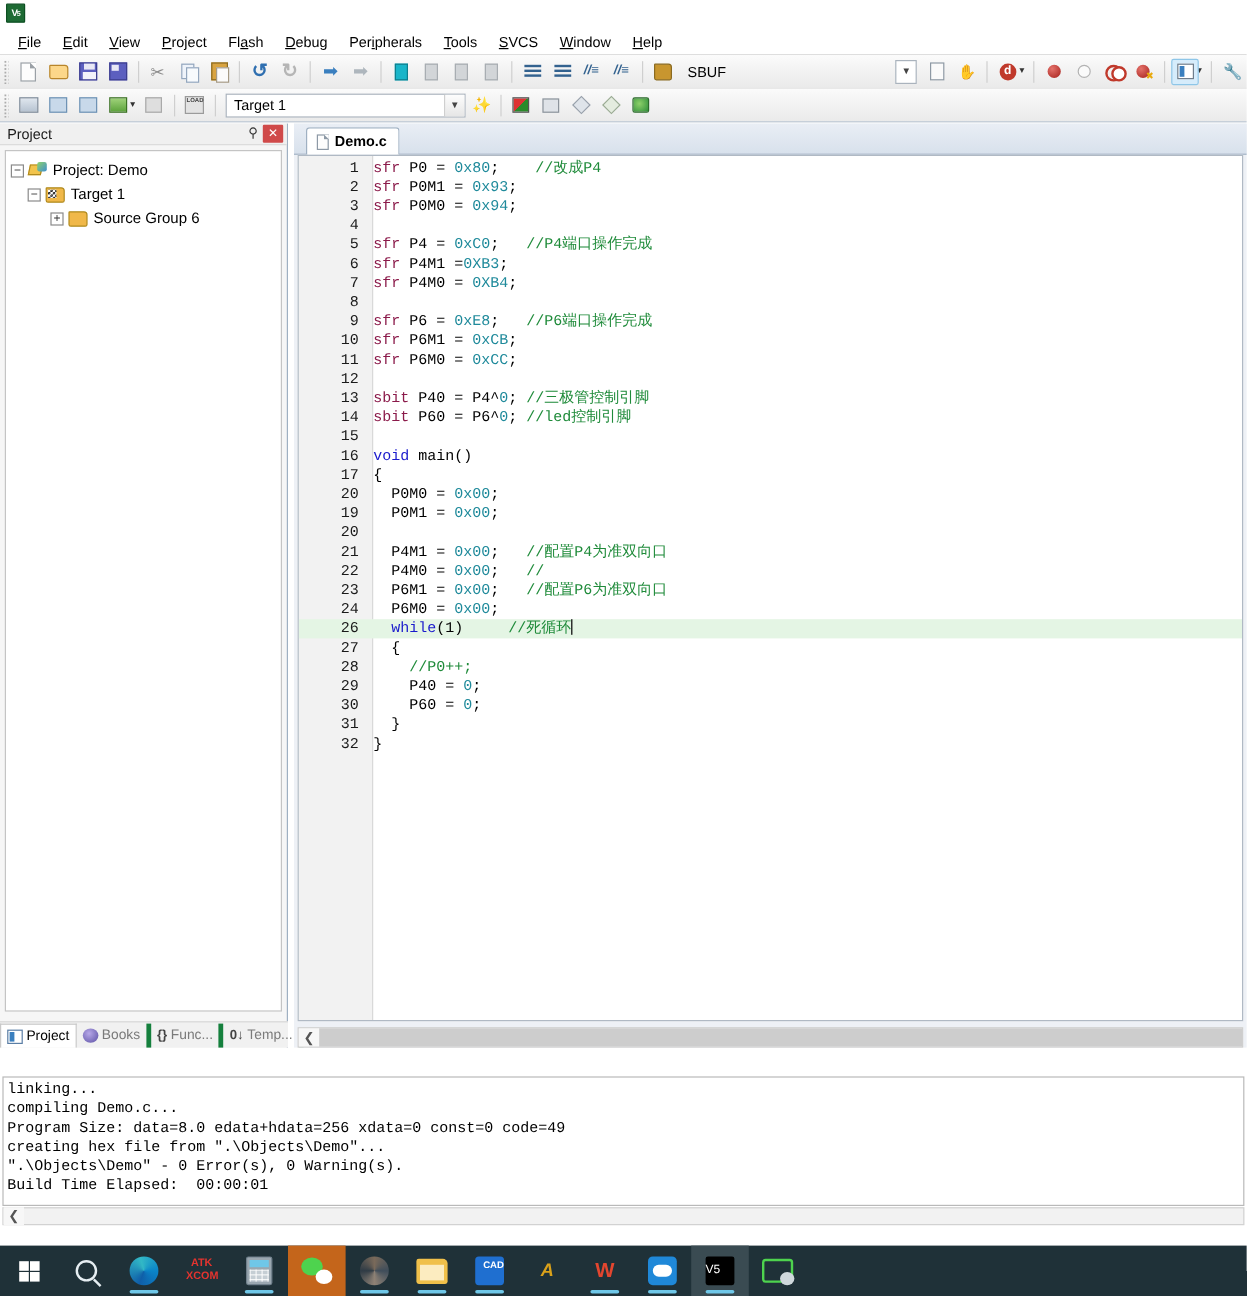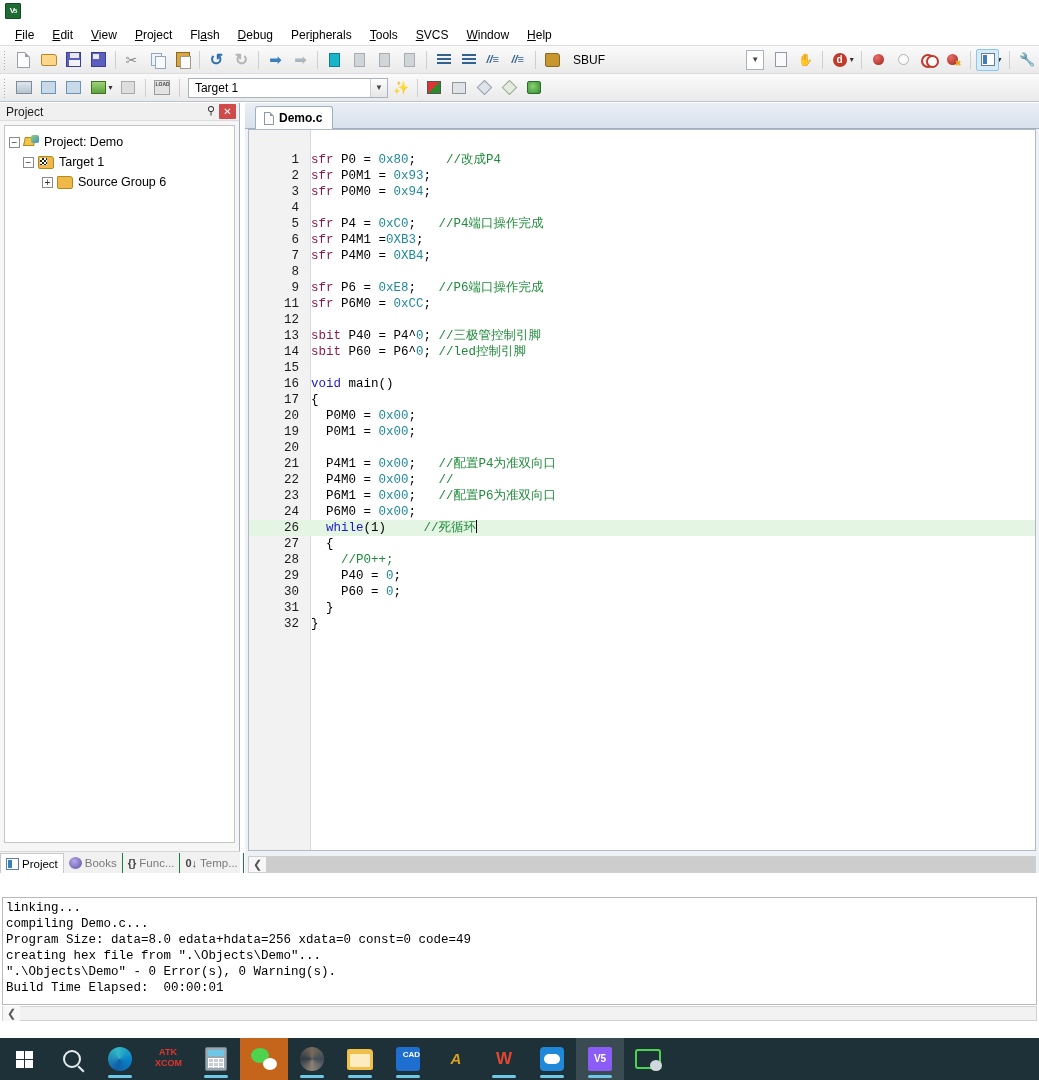--- a/index.html
+++ b/index.html
@@ -177,21 +177,21 @@
   .indent1 { padding-left: 14px; }
   .indent2 { padding-left: 33px; }
 
   .proj-tabs {
     position:absolute; left:0; bottom:0; width:240px; height:22px;
     background:#f1f1f1; display:flex; align-items:flex-end; font-size:11.5px;
     border-top:1px solid #d7d7d7;
   }
   .ptab {
     height:20px; display:flex; align-items:center; gap:3px; padding:0 5px;
-    color:#7a7a7a; border-right:1px solid #15803d; white-space:nowrap;
+    color:#7a7a7a; border-right:4px solid #15803d; white-space:nowrap;
   }
   .ptab.sel { background:#fff; color:#000; font-weight:normal;
     border-top:1px solid #c9c9c9; border-left:1px solid #c9c9c9; border-right:1px solid #c9c9c9; }
   .ptab .ti { width:13px;height:12px;flex:none; }
   .ti-proj { background:#fff;border:1px solid #5a7ea5;position:relative; }
   .ti-proj:after{content:"";position:absolute;left:1px;top:1px;width:4px;height:8px;background:#3a7fbf;}
   .ti-books { width:13px;height:12px;border-radius:50%;
     background:radial-gradient(circle at 40% 35%,#b7a8e8,#5a4fa3);}
   .ti-func { font-size:11px;color:#444;font-weight:bold;width:auto; }
   .ti-temp { font-size:11px;color:#444;font-weight:bold;width:auto; }
@@ -218,21 +218,21 @@
   .editor {
     position:absolute; left:3px; top:26px; width:788px; height:722px;
     background:#ffffff; border:1px solid #b0b9c4; overflow:hidden;
     font-family: "Liberation Mono", "DejaVu Sans Mono", monospace;
     font-size: 12.5px;
   }
   .gutter {
     position:absolute; left:0; top:0; width:62px; height:100%;
     background:#f2f2f2; border-right:1px solid #d9d9d9;
   }
-  .codearea { position:absolute; left:0; top:0; right:0; bottom:0; padding-top:2px;margin-top:20px; }
+  .codearea { position:absolute; left:0; top:0; right:0; bottom:0; padding-top:2px; }
   .cline { height:16px; line-height:16px; white-space:pre; position:relative; }
   .cline.hl { background:#e4f5e4; }
   .cline .ln {
     display:inline-block; width:56px; text-align:right; padding-right:6px;
     color:#1a1a1a; font-family:"Liberation Mono","DejaVu Sans Mono",monospace;
   }
   .cline .code { display:inline-block; padding-left:6px; }
   .kw  { color:#8b1a4a; }
   .kw2 { color:#1a1acc; }
   .num { color:#1f8a9b; }
@@ -306,22 +306,22 @@
   .explorer { width:26px;height:21px;background:#f0c04a;border-radius:2px 4px 2px 2px;position:relative;}
   .explorer:after{content:"";position:absolute;left:3px;top:5px;right:3px;bottom:3px;background:#fcecc0;}
   .cad { width:24px;height:24px;background:#1f6fd0;border-radius:3px;color:#fff;
     font-size:8px;font-weight:bold;text-align:right;line-height:12px;padding-top:2px;}
   .altium { width:26px;height:22px;color:#d9a11a;font-size:15px;font-weight:bold;
     font-style:italic;text-align:center;line-height:22px;}
   .wps { width:24px;height:22px;color:#e3462f;font-size:17px;font-weight:bold;text-align:center;line-height:22px;}
   .cloud { width:24px;height:24px;background:#1f88d8;border-radius:4px;position:relative;}
   .cloud:after{content:"";position:absolute;left:4px;top:7px;width:16px;height:10px;
     background:#fff;border-radius:6px;}
-  .keil { width:24px;height:24px;background:#8b5cf6;border-radius:2px;color:#fff;
-    font-size:10px;font-weight:bold;text-align:center;line-height:24px;}
+  .keil { width:24px;height:24px;background:#000000;border-radius:2px;color:#fff;
+    font-size:10px;font-weight:normal;line-height:24px;}
   .wegreen { width:26px;height:20px;border:2px solid #4ed34e;border-radius:3px;position:relative;background:transparent;}
   .wegreen:after{content:"";position:absolute;right:-3px;bottom:-4px;width:12px;height:11px;
     border-radius:50%;background:#cfd8dc;}
 </style>
 </head>
 <body>
 
 <div id="app">
 
   <div class="titlebar">
@@ -558,20 +558,21 @@
       <div class="codearea" id="codearea">
           <div class="cline"><span class="ln">1</span><span class="code"><span class="kw">sfr</span><span class="pl"> P0 = </span><span class="num">0x80</span><span class="pl">;    </span><span class="cm">//改成P4</span></span></div>
           <div class="cline"><span class="ln">2</span><span class="code"><span class="kw">sfr</span><span class="pl"> P0M1 = </span><span class="num">0x93</span><span class="pl">;</span></span></div>
           <div class="cline"><span class="ln">3</span><span class="code"><span class="kw">sfr</span><span class="pl"> P0M0 = </span><span class="num">0x94</span><span class="pl">;</span></span></div>
           <div class="cline"><span class="ln">4</span><span class="code"></span></div>
           <div class="cline"><span class="ln">5</span><span class="code"><span class="kw">sfr</span><span class="pl"> P4 = </span><span class="num">0xC0</span><span class="pl">;   </span><span class="cm">//P4端口操作完成</span></span></div>
           <div class="cline"><span class="ln">6</span><span class="code"><span class="kw">sfr</span><span class="pl"> P4M1 =</span><span class="num">0XB3</span><span class="pl">;</span></span></div>
           <div class="cline"><span class="ln">7</span><span class="code"><span class="kw">sfr</span><span class="pl"> P4M0 = </span><span class="num">0XB4</span><span class="pl">;</span></span></div>
           <div class="cline"><span class="ln">8</span><span class="code"></span></div>
           <div class="cline"><span class="ln">9</span><span class="code"><span class="kw">sfr</span><span class="pl"> P6 = </span><span class="num">0xE8</span><span class="pl">;   </span><span class="cm">//P6端口操作完成</span></span></div>
+          <div class="cline"><span class="ln">10</span><span class="code"><span class="kw">sfr</span><span class="pl"> P6M1 = </span><span class="num">0xCB</span><span class="pl">;</span></span></div>
           <div class="cline"><span class="ln">11</span><span class="code"><span class="kw">sfr</span><span class="pl"> P6M0 = </span><span class="num">0xCC</span><span class="pl">;</span></span></div>
           <div class="cline"><span class="ln">12</span><span class="code"></span></div>
           <div class="cline"><span class="ln">13</span><span class="code"><span class="kw">sbit</span><span class="pl"> P40 = P4^</span><span class="num">0</span><span class="pl">; </span><span class="cm">//三极管控制引脚</span></span></div>
           <div class="cline"><span class="ln">14</span><span class="code"><span class="kw">sbit</span><span class="pl"> P60 = P6^</span><span class="num">0</span><span class="pl">; </span><span class="cm">//led控制引脚</span></span></div>
           <div class="cline"><span class="ln">15</span><span class="code"></span></div>
           <div class="cline"><span class="ln">16</span><span class="code"><span class="kw2">void</span><span class="pl"> main()</span></span></div>
           <div class="cline"><span class="ln">17</span><span class="code"><span class="pl">{</span></span></div>
           <div class="cline"><span class="ln">20</span><span class="code"><span class="pl">  P0M0 = </span><span class="num">0x00</span><span class="pl">;</span></span></div>
           <div class="cline"><span class="ln">19</span><span class="code"><span class="pl">  P0M1 = </span><span class="num">0x00</span><span class="pl">;</span></span></div>
           <div class="cline"><span class="ln">20</span><span class="code"></span></div>

